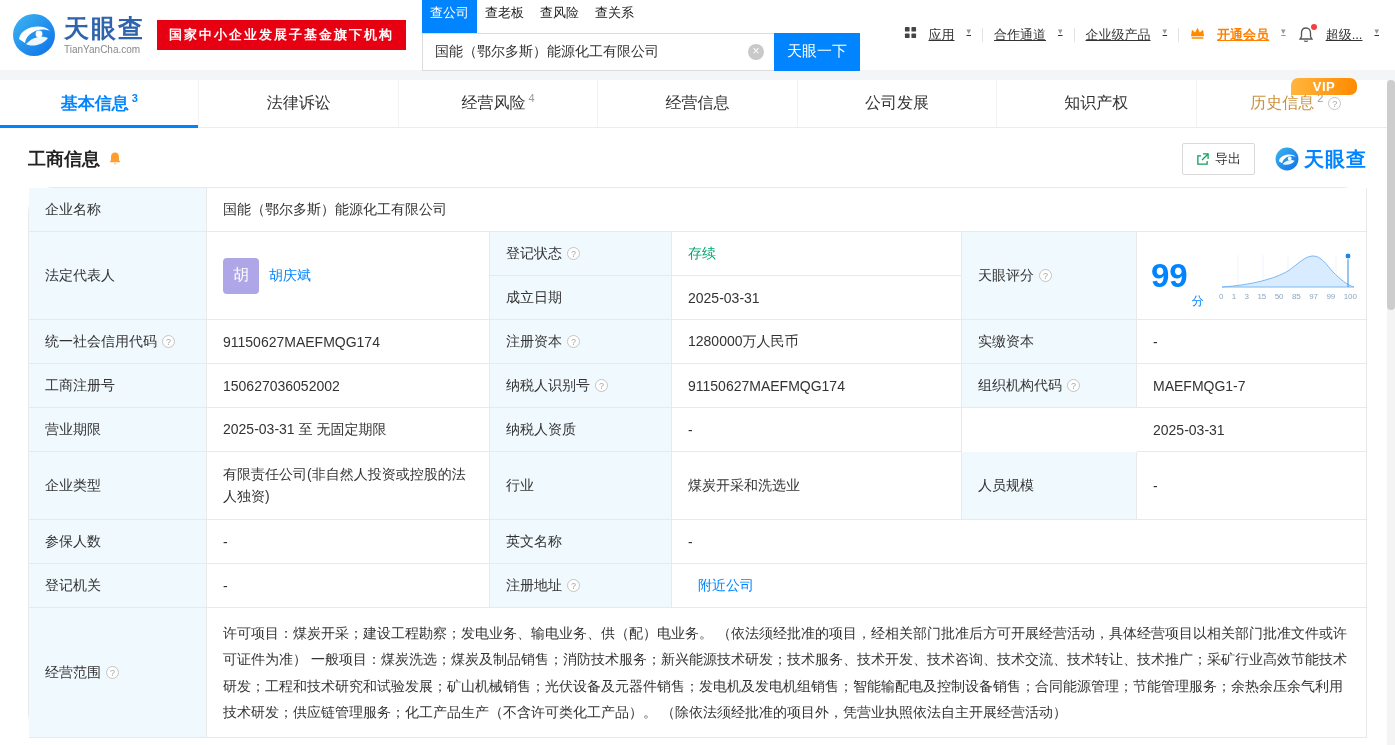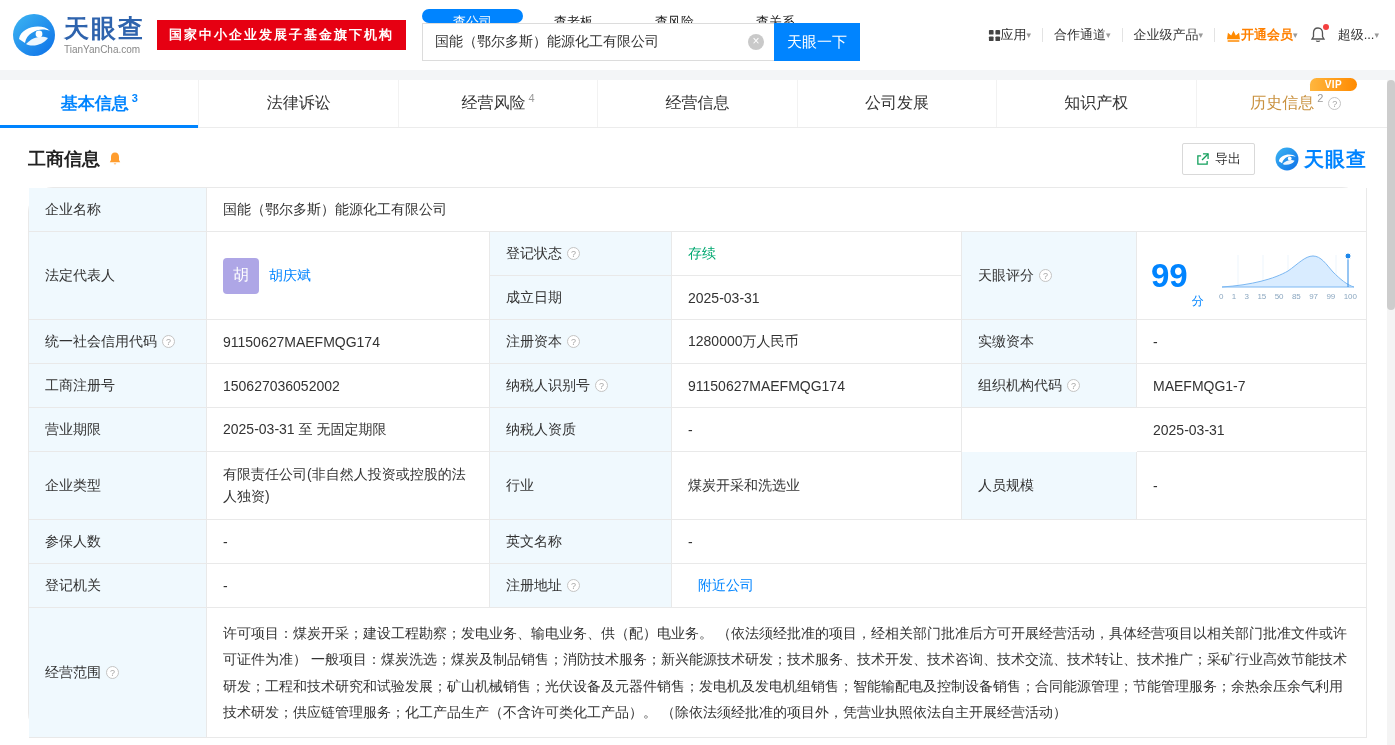--- a/index.html
+++ b/index.html
@@ -7,48 +7,48 @@
   body { font-family:"Liberation Sans","DejaVu Sans",sans-serif; color:#333; background:#fff; position:relative; }
 
   
   .topbar { height:70px; display:flex; align-items:center; padding:0 12px; gap:12px; background:#fff; }
   .logo { display:flex; align-items:center; gap:8px; cursor:pointer; flex:0 0 auto; }
   .logo-cn { font-size:25px; font-weight:bold; color:#2e63ad; letter-spacing:2px; line-height:1; }
   .logo-en { font-size:10px; color:#888; margin-top:3px; }
   .promo { background:#e60012; color:#fff; font-size:13px; font-weight:bold; line-height:1.75; padding:4px 12px; letter-spacing:2px; white-space:nowrap; }
   .search-area { display:flex; flex-direction:column; margin-left:4px; }
   .search-tabs { display:flex; }
-  .stab { font-size:13px; padding:0 31px; height:14px; line-height:25px; cursor:pointer; color:#222;border-radius:10px; }
+  .stab { font-size:13px; padding:0 8px; height:33px; line-height:25px; cursor:pointer; color:#222; }
   .stab.active { background:#0084ff; color:#fff; }
   .search-box { display:flex; }
   .input-wrap { position:relative; }
   .input-wrap input { width:352px; height:38px; border:1px solid #dcdcdc; border-right:none; padding:0 34px 0 12px; font-size:14px; color:#333; outline:none; font-family:inherit; }
   .clear { position:absolute; right:10px; top:50%; transform:translateY(-50%); width:16px; height:16px; border-radius:50%; background:#c9c9c9; color:#fff; font-size:12px; line-height:15px; text-align:center; cursor:pointer; }
   .search-btn { width:86px; height:38px; background:#0084ff; color:#fff; border:none; font-size:15px; cursor:pointer; font-family:inherit; }
   .top-nav { margin-left:auto; display:flex; align-items:center; gap:11px; font-size:13px; white-space:nowrap; padding-right:4px; }
-  .nav-item { display:flex; align-items:center; gap:0; cursor:pointer; color:#333; }
+  .nav-item { display:flex; align-items:flex-start; gap:12px; cursor:pointer; color:#333;text-decoration:underline; }
   .caret { font-size:9px; color:#999; }
   .divider { width:1px; height:14px; background:#e3e3e3; }
   .vip-nav { color:#ff8000; font-weight:bold; }
   .bell-wrap { position:relative; cursor:pointer; display:flex; }
   .red-dot { position:absolute; top:-2px; right:-2px; width:6px; height:6px; border-radius:50%; background:#f53f3f; }
 
   .gray-strip { height:10px; background:#f3f5f7; }
 
   
   .page-tabs { height:48px; display:flex; border-bottom:1px solid #ececec; background:#fff; }
   .ptab { flex:1; display:flex; align-items:center; justify-content:center; font-size:16px; color:#333; cursor:pointer; position:relative; border-left:1px solid #f2f2f2; }
   .ptab:first-child { border-left:none; }
   .cnt { font-size:11px; color:#999; margin-left:3px; position:relative; top:-6px; }
   .ptab.active { color:#0084ff; font-weight:bold; font-size:17px; }
   .ptab.active::after { content:""; position:absolute; left:0; bottom:-1px; width:100%; height:3px; background:#0084ff; }
   .ptab.active .cnt { color:#0084ff; }
   .ptab.history { color:#c9913f; }
   .ptab-inner { position:relative; display:flex; align-items:center; }
-  .vip-badge { position:absolute; top:-15px; right:-16px; background:linear-gradient(90deg,#ffb63e,#ff8a00); color:#fff; font-size:10px; font-weight:bold; padding:1px 15px; border-radius:7px 7px 7px 0; letter-spacing:.5px; }
+  .vip-badge { position:absolute; top:-15px; right:-16px; background:linear-gradient(90deg,#ffb63e,#ff8a00); color:#fff; font-size:13px; font-weight:bold; padding:1px 22px; border-radius:7px 7px 7px 0; letter-spacing:.5px; }
   .info-icon { display:inline-flex; width:13px; height:13px; border:1px solid #c4c4c4; border-radius:50%; color:#a6a6a6; font-size:9px; justify-content:center; align-items:center; margin-left:5px; cursor:pointer; flex:0 0 auto; background:#fff; }
 
   
   .content { padding:0 28px; }
   .section-head { display:flex; margin:15px 0 12px;gap:23px; }
   .sec-title { font-size:18px; font-weight:bold; color:#222; display:flex; align-items:center; gap:7px; }
   .sec-right { margin-left:auto; display:flex; align-items:center; gap:20px; }
   .export-btn { display:flex; align-items:center; gap:6px; border:1px solid #d9d9d9; background:#fff; padding:6px 13px; font-size:13px; color:#333; border-radius:2px; cursor:pointer; font-family:inherit; }
   .brand { display:flex; align-items:center; gap:5px; }
   .brand-text { font-size:20px; font-weight:bold; color:#0084ff; letter-spacing:1px; }

